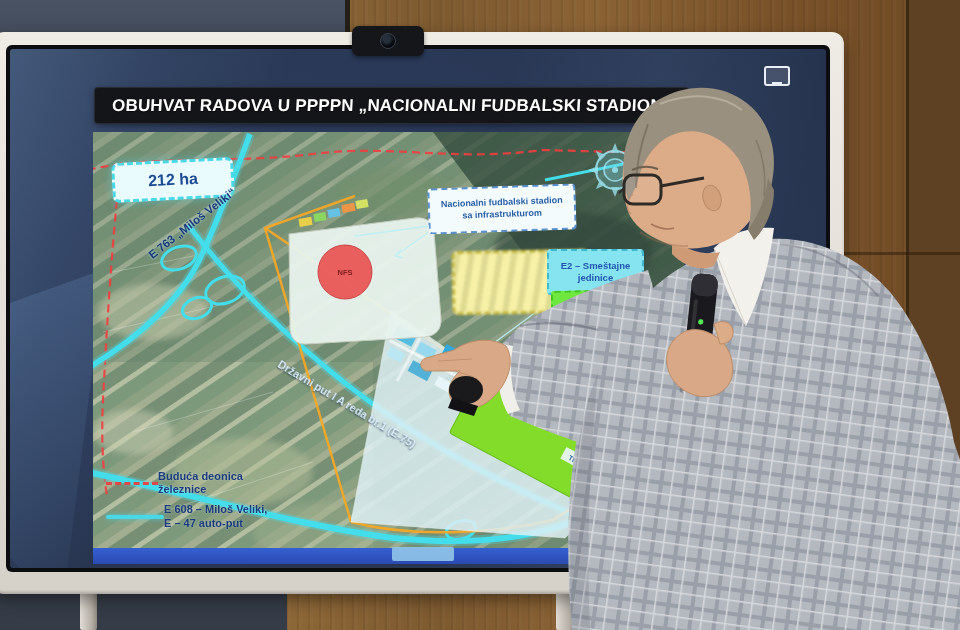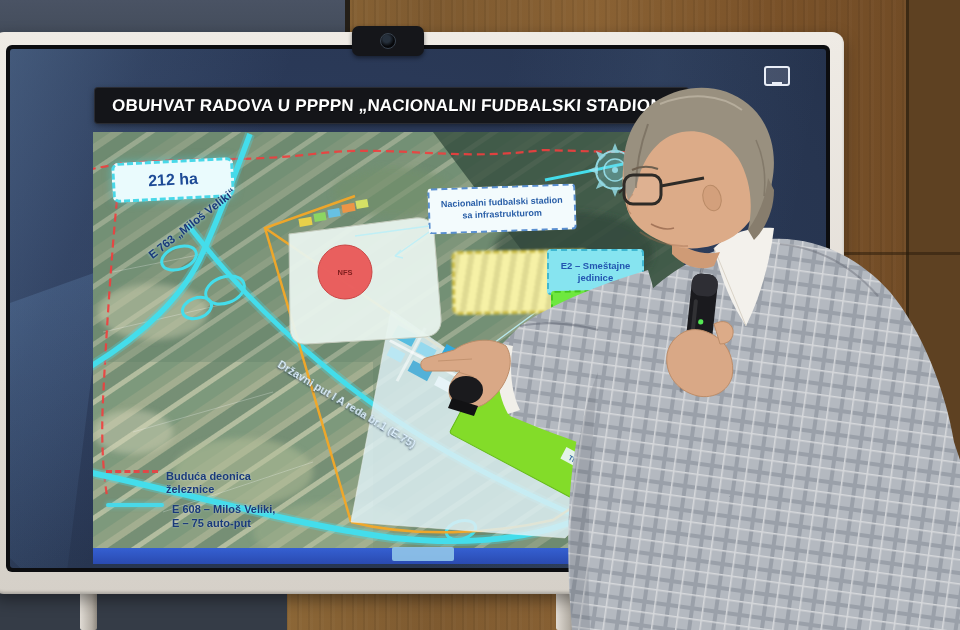--- a/index.html
+++ b/index.html
@@ -46,21 +46,21 @@
   .stadium-box{left:428px;top:186px;width:148px;height:46px;background:#f3fbfd;border:2px dashed #5a8fd0;border-radius:4px;transform:rotate(-2deg);color:#2a5fa8;font-weight:bold;font-size:9px;line-height:1.3;padding:2px 5px;}
   .censored-box{left:452px;top:250px;width:132px;height:58px;background:#f6f1a6 repeating-linear-gradient(100deg,rgba(120,115,60,.18) 0 6px,transparent 6px 14px);border:3px dashed #c9ba45;border-radius:6px;transform:rotate(-1deg);filter:blur(1px);}
   .e2-box{left:547px;top:249px;width:97px;height:46px;background:#86e4f0;border:2px dashed #3fb8d2;border-radius:4px;color:#2255b0;font-weight:bold;font-size:9.5px;line-height:1.3;padding:2px 4px;}
   .e1-box{left:551px;top:290px;width:94px;height:27px;background:#6ee83e;border:2px dashed #44c41e;border-radius:4px;transform:rotate(-1deg);color:#17695f;font-weight:bold;font-size:9.5px;}
   .roadlbl{font-weight:bold;white-space:nowrap;}
   .lbl-e763{left:150px;top:250px;color:#1a3a7a;font-size:11.5px;transform:rotate(-38deg);transform-origin:0 50%;text-shadow:0 0 3px rgba(190,240,250,.8);}
   .lbl-e75{left:282px;top:358px;color:#dff2ff;font-size:11px;transform:rotate(31deg);transform-origin:0 0;text-shadow:0 1px 2px rgba(10,30,60,.8);}
 
   
   .legend{left:106px;top:470px;width:215px;color:#1a3a7a;font-weight:bold;font-size:11px;line-height:1.2;text-shadow:0 0 2px rgba(220,235,240,.6);}
-  .leg-row{display:flex;gap:8px;margin-bottom:7px;}
+  .leg-row{display:flex;align-items:center;gap:0;margin-bottom:7px;}
   .samp-rail{width:52px;height:0;border-top:3px dashed #e04848;flex:0 0 auto;}
   .samp-hwy{width:58px;height:4px;background:#49d8e8;border-radius:2px;flex:0 0 auto;box-shadow:0 0 5px rgba(73,216,232,.7);}
 
   .person{position:absolute;inset:0;pointer-events:none;}
   svg text{font-family:"Liberation Sans",sans-serif;}
 </style>
 </head>
 <body>
 
 <div class="stage">
@@ -249,21 +249,21 @@
       <div class="samp-rail"></div>
       <div>
         <div>Buduća deonica</div>
         <div>železnice</div>
       </div>
     </div>
     <div class="leg-row">
       <div class="samp-hwy"></div>
       <div>
         <div>E 608 – Miloš Veliki,</div>
-        <div>E – 75 auto-put</div>
+        <div>E – 47 auto-put</div>
       </div>
     </div>
   </div>
 
   <svg class="person" viewBox="0 0 960 630">
     <defs>
       <pattern id="plaid" width="24" height="24" patternUnits="userSpaceOnUse" patternTransform="rotate(8)">
         <rect width="24" height="24" fill="#b4b9c0"></rect>
         <rect width="24" height="4" fill="#9aa0a9"></rect>
         <rect width="4" height="24" fill="#9aa0a9"></rect>

